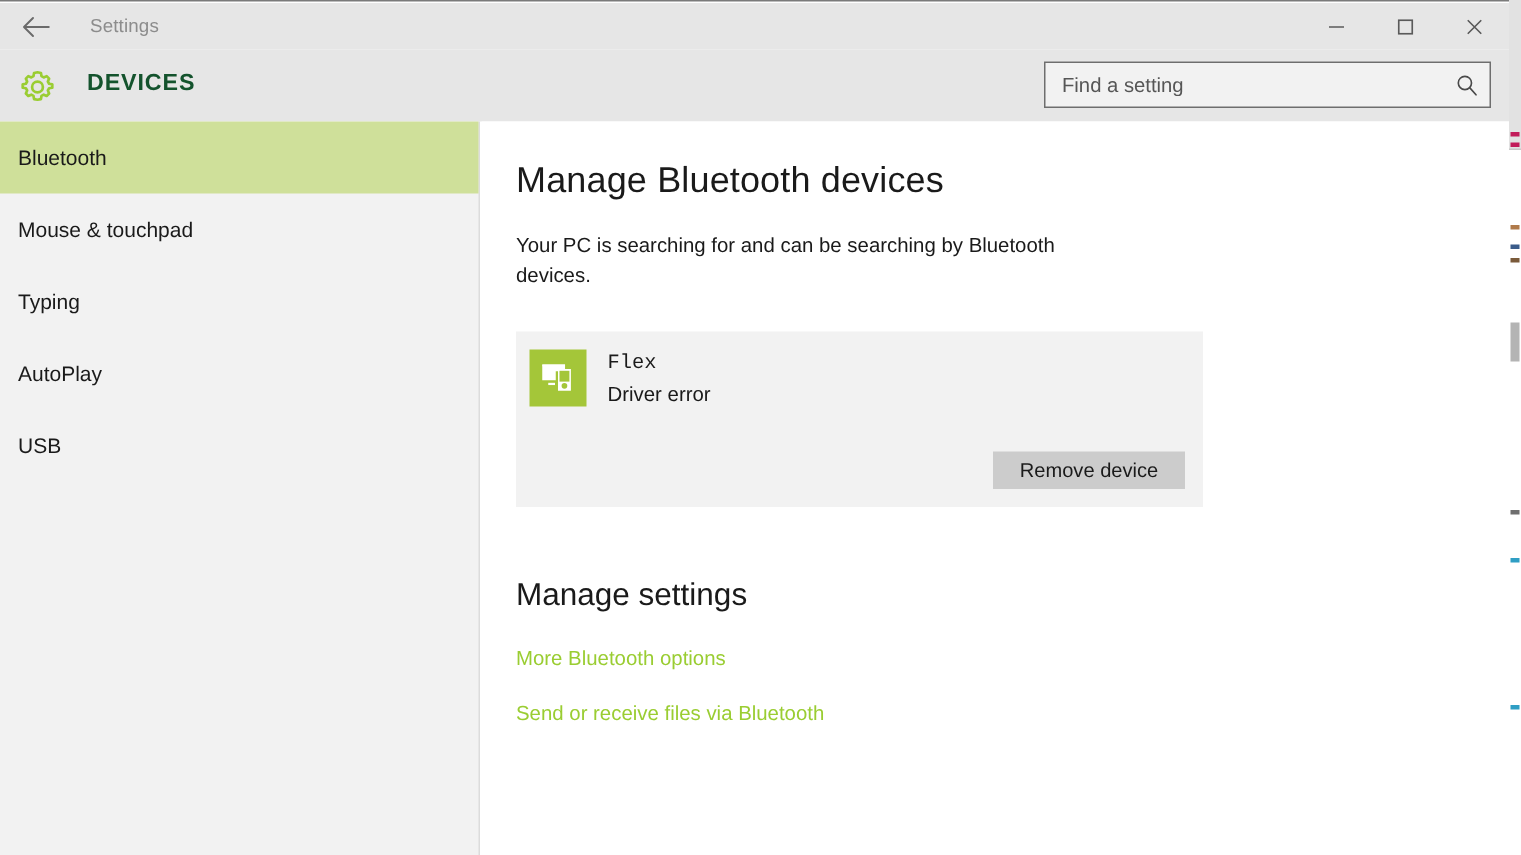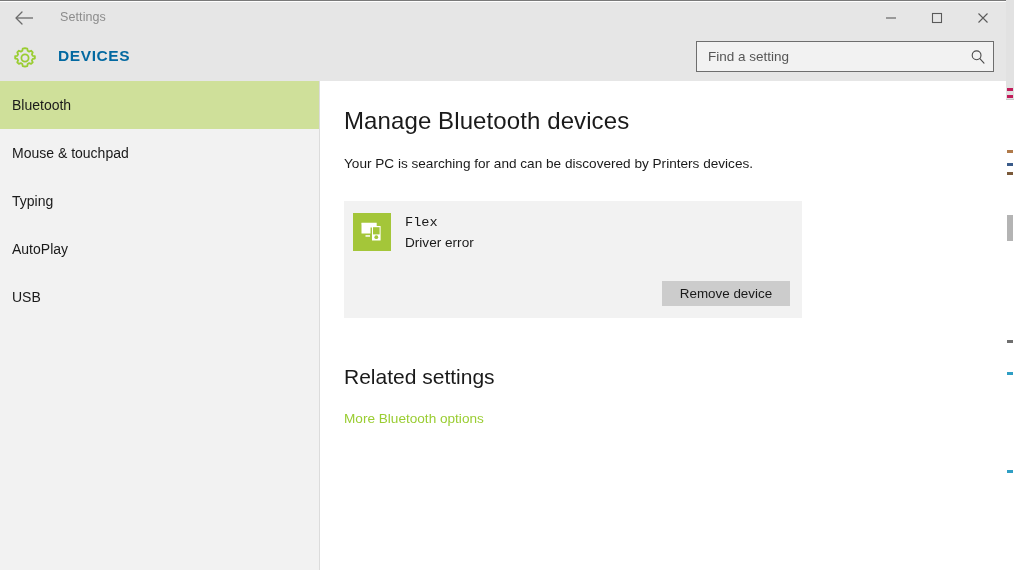--- a/index.html
+++ b/index.html
@@ -64,21 +64,21 @@
   .header {
     position:absolute; left:0; top:32px; width:1006px; height:48px;
     background:#e6e6e6;
   }
   .gear-wrap {
     position:absolute; left:9px; top:9px; width:32px; height:32px;
     display:flex; align-items:center; justify-content:center;
   }
   .page-heading {
     position:absolute; left:58px; top:14px;
-    font-size:15.5px; font-weight:bold; color:#0369a1;
+    font-size:15.5px; font-weight:bold; color:#14532d;
     letter-spacing:0.6px;
   }
   .search-box {
     position:absolute; right:12px; top:8px;
     width:298px; height:31px;
     background:#f2f2f2; border:1px solid #6e6e6e;
     display:flex; align-items:center;gap:31px;
   }
   .search-input {
     flex:1; border:none; outline:none; background:transparent;
@@ -263,21 +263,21 @@
         </div>
       <div class="nav-item">
           <span>USB</span>
         </div>
     </div>
 
     <div class="content">
 
       <h1 class="title">Manage Bluetooth devices</h1>
 
-      <p class="desc">Your PC is searching for and can be discovered by Printers devices.</p>
+      <p class="desc">Your PC is searching for and can be searching by Bluetooth devices.</p>
 
       <div class="device-card">
         <div class="device-row">
           <div class="device-icon">
             <svg width="26" height="26" viewBox="0 0 26 26">
 
               <path d="M2.5 4.5 H17 V8.5 H11.5 V14.5 H2.5 Z" fill="#ffffff"></path>
               <path d="M2.5 4.5 H17 V8.5" fill="none" stroke="#ffffff" stroke-width="1.4"></path>
               <rect x="6.5" y="16.2" width="4.5" height="1.5" fill="#ffffff"></rect>
 
@@ -287,19 +287,20 @@
             </svg>
           </div>
           <div class="device-text">
             <div class="device-name">Flex</div>
             <div class="device-status">Driver error</div>
           </div>
         </div>
         <button class="remove-btn">Remove device</button>
       </div>
 
-      <h2 class="related-title">Related settings</h2>
+      <h2 class="related-title">Manage settings</h2>
 
       <a class="related-link">More Bluetooth options</a>
+      <a class="related-link">Send or receive files via Bluetooth</a>
 
     </div>
   </div>
 </div>
 
 </body></html>

